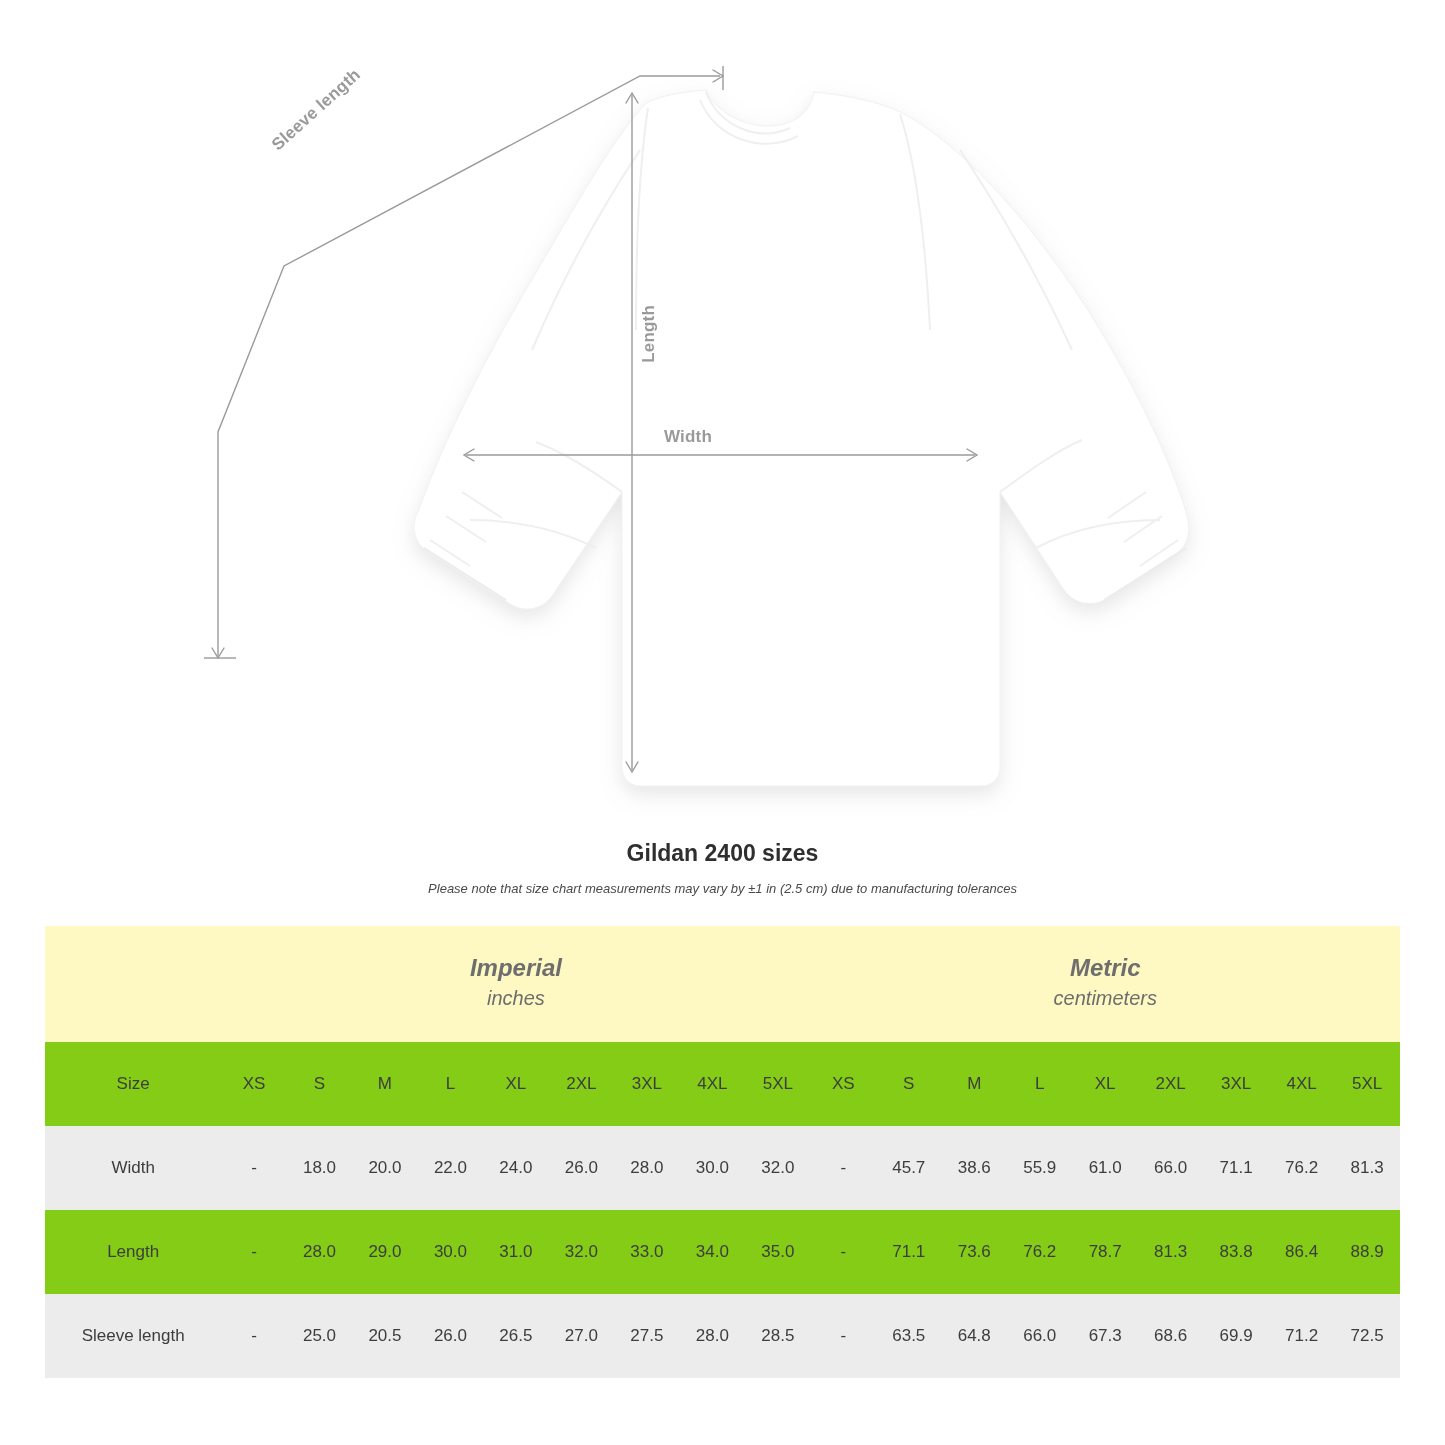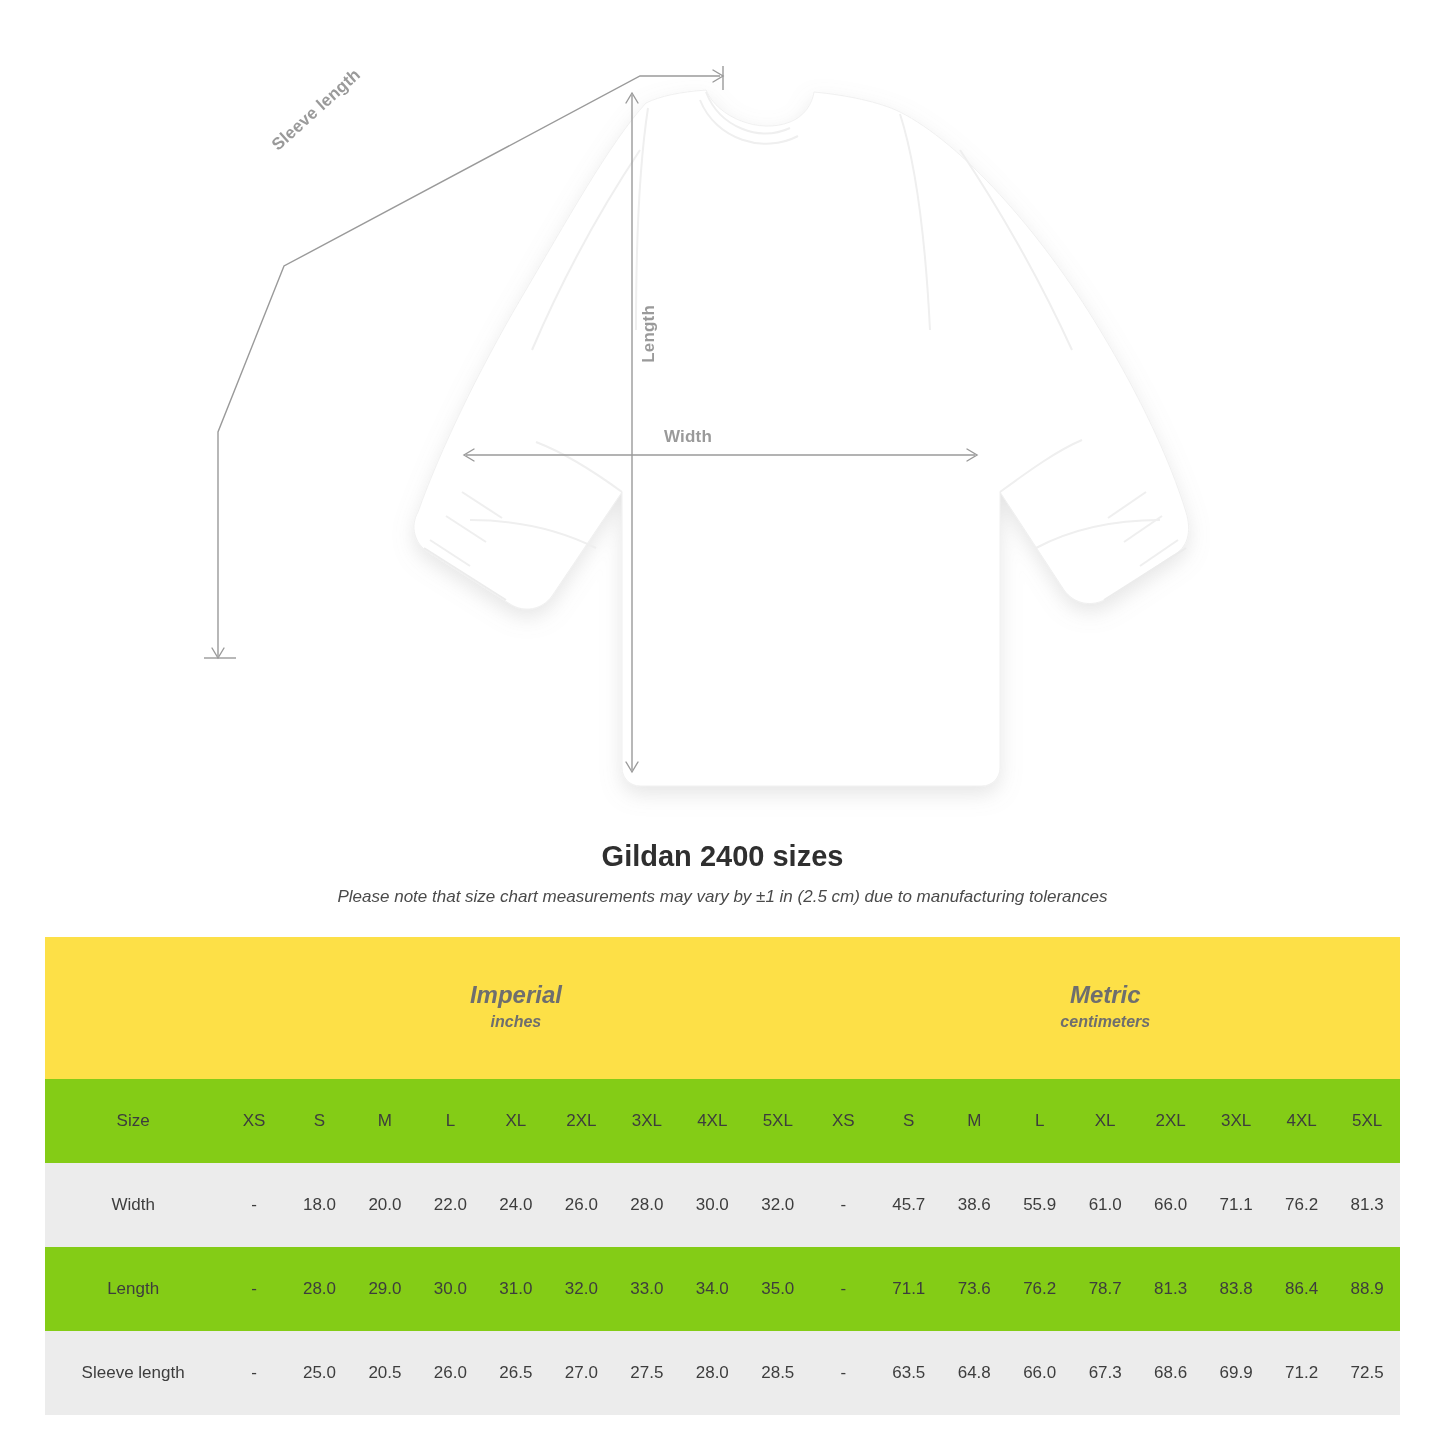--- a/index.html
+++ b/index.html
@@ -54,27 +54,27 @@
     left: 664px;
     top: 427px;
   }
 
   
   .title-block {
     text-align: center;
     margin-top: 10px;
   }
   .chart-title {
-    font-size: 29px;
+    font-size: 23px;
     font-weight: bold;
     color: #2f2f2f;
     margin: 0 0 14px 0;
   }
   .chart-note {
-    font-size: 17px;
+    font-size: 13px;
     font-style: italic;
     color: #4a4a4a;
     margin: 8px;
   }
 
   
   .table-wrap {
     margin: 30px 45px 0 45px;
   }
   table.size-table {
@@ -85,36 +85,35 @@
   table.size-table td, table.size-table th {
     text-align: center;
     font-size: 17px;
     color: #3d3d3d;
     padding: 0;
     height: 84px;
     vertical-align: middle;
     font-weight: normal;
   }
   .unit-head {
-    background: #fde047;
-    height: 142px;
+    background: #fef9c3;
+    height: 116px;
   }
   .unit-title {
     font-size: 24px;
     font-style: italic;
     font-weight: bold;
     color: #6e6e6e;
     line-height: 1.15;
   }
   .unit-sub {
-    font-size: 16px;
+    font-size: 20px;
     font-style: italic;
     color: #6e6e6e;
     line-height: 1.6;
-    font-weight: bold;
   }
   .row-head {
     font-weight: bold;
     color: #333333;
     font-size: 18px;
   }
   .col-head {
     font-weight: bold;
     color: #333333;
     font-size: 18px;

